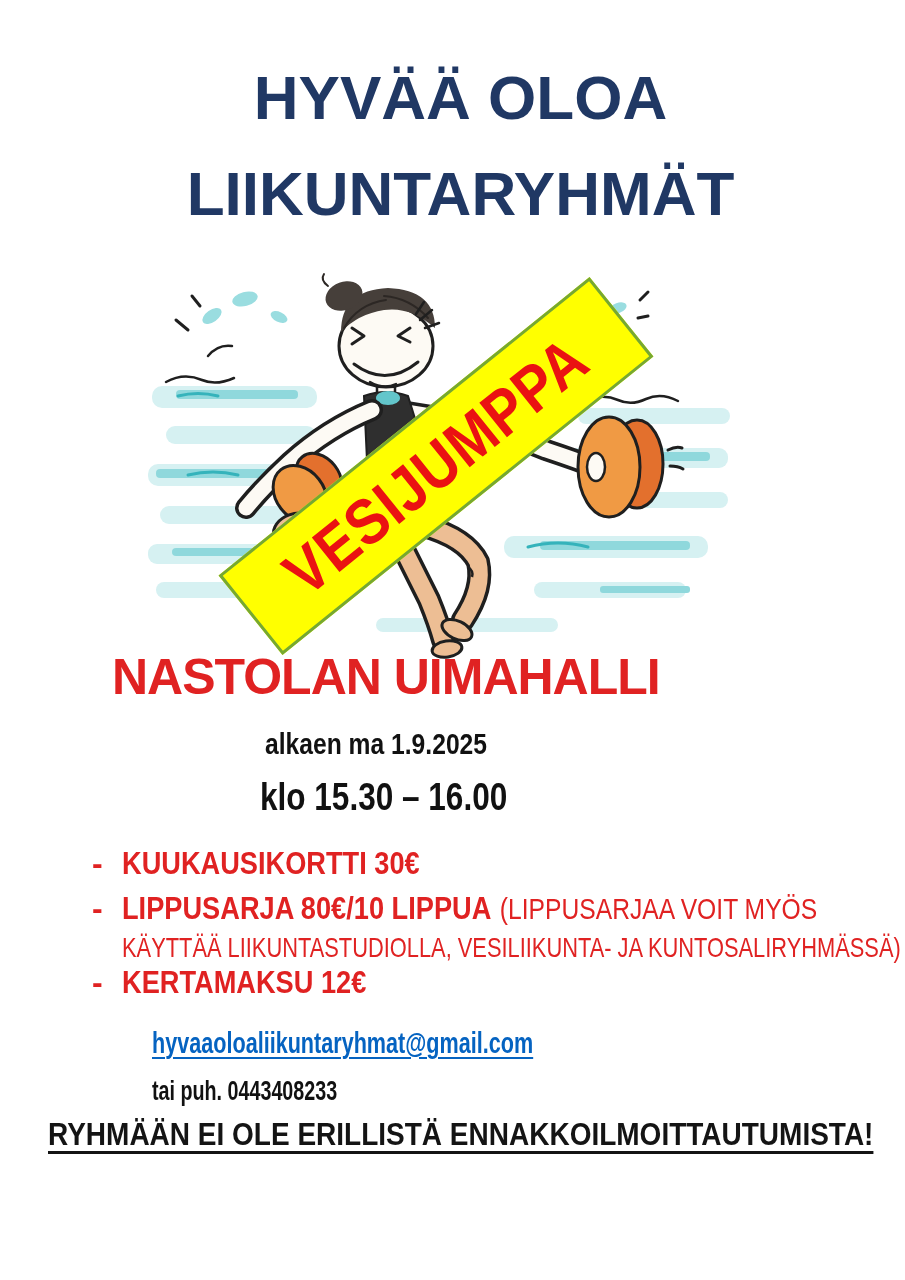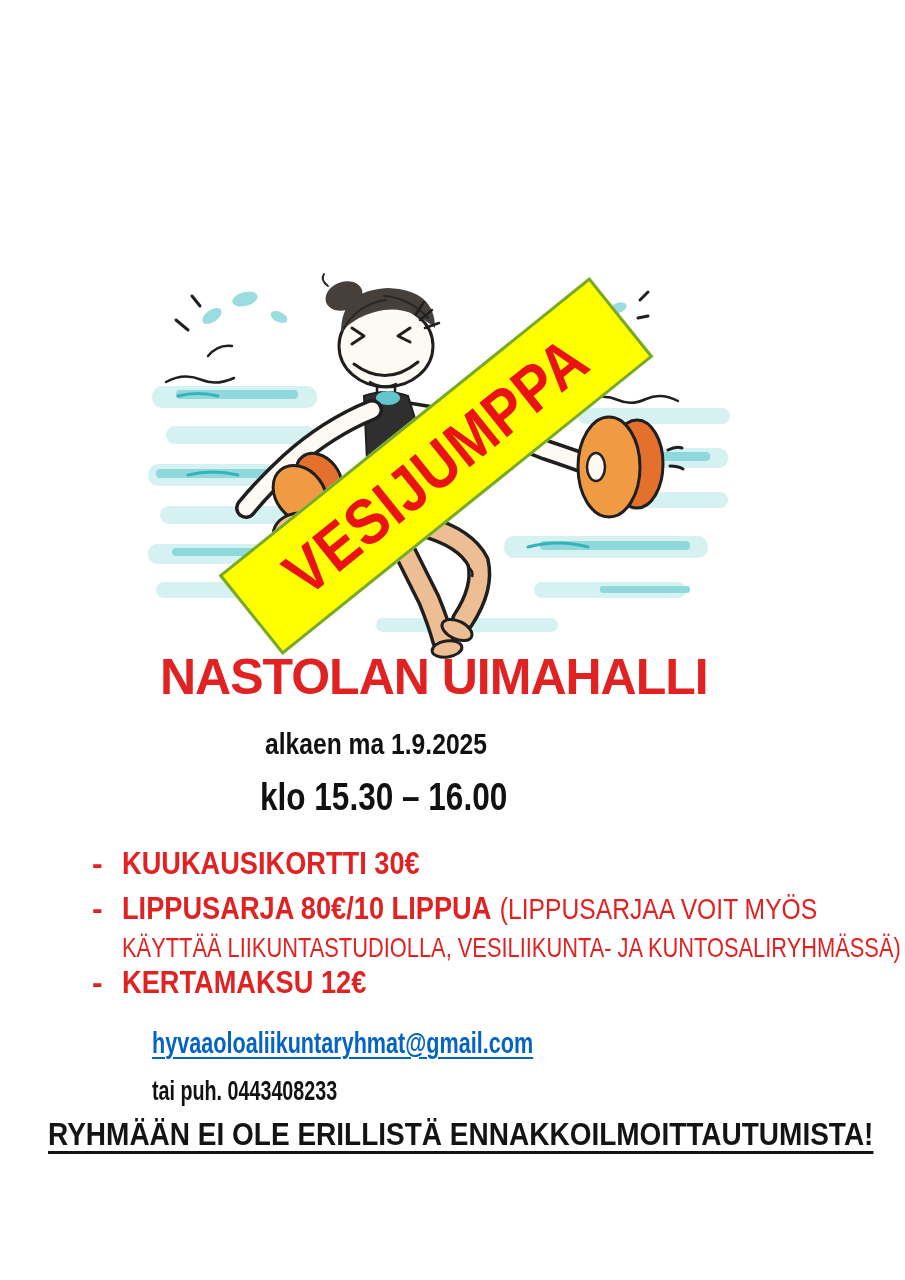--- a/index.html
+++ b/index.html
@@ -21,21 +21,21 @@
     position:absolute;left:288px;top:196px;width:476px;height:102px;
     transform:translate(-50%,-50%) rotate(-38.8deg);
     background:#ffff00;border:3px solid #76a832;box-sizing:border-box;
     display:flex;align-items:center;justify-content:center;z-index:5;
   }
   .banner-text{
     display:inline-block;font-weight:bold;font-size:64px;letter-spacing:1px;
     color:#ea1212;transform:scaleX(0.88);
   }
 
-  .venue-name{top:648px;left:112px;color:#e02222;font-weight:bold;font-size:50px;letter-spacing:-1px;margin-left:48px;}
+  .venue-name{top:648px;left:112px;color:#e02222;font-weight:bold;font-size:50px;letter-spacing:-1px;}
   .start-date{top:728px;left:265px;font-weight:bold;font-size:29px;color:#111;transform:scaleX(.85);transform-origin:0 0;}
   .time-row{top:776px;left:260px;font-weight:bold;font-size:38px;color:#111;transform:scaleX(.83);transform-origin:0 0;}
 
   .bullet-line{color:#e02222;font-weight:bold;font-size:32px;}
   .bullet-dash{position:absolute;left:-30px;top:0;}
   .bullet-body{display:inline-block;transform:scaleX(.85);transform-origin:0 0;}
   .bullet-note{font-weight:normal;font-size:29px;margin-left:10px;}
   .bullet-wrap{color:#e02222;font-weight:normal;font-size:28px;transform:scaleX(.78);transform-origin:0 0;}
 
   .email-line{top:1026px;left:152px;font-weight:bold;font-size:30px;transform:scaleX(.72);transform-origin:0 0;}
@@ -46,20 +46,24 @@
     top:1116px;left:48px;color:#141414;font-weight:bold;font-size:32px;
     transform:scaleX(.875);transform-origin:0 0;
     text-decoration:underline;text-decoration-thickness:3px;text-underline-offset:6px;
   }
 </style>
 </head>
 <body>
 
 <div class="page">
 
+  <div class="abs title">
+    <div>HYVÄÄ OLOA</div>
+    <div>LIIKUNTARYHMÄT</div>
+  </div>
 
   <div class="abs stage">
     <svg viewBox="0 0 620 400" aria-hidden="true">
 
       <g fill="#d6f1f2">
         <rect x="4" y="116" width="165" height="22" rx="10"></rect>
         <rect x="18" y="156" width="150" height="18" rx="9"></rect>
         <rect x="0" y="194" width="172" height="22" rx="10"></rect>
         <rect x="12" y="236" width="142" height="18" rx="9"></rect>
         <rect x="0" y="274" width="150" height="20" rx="9"></rect>

